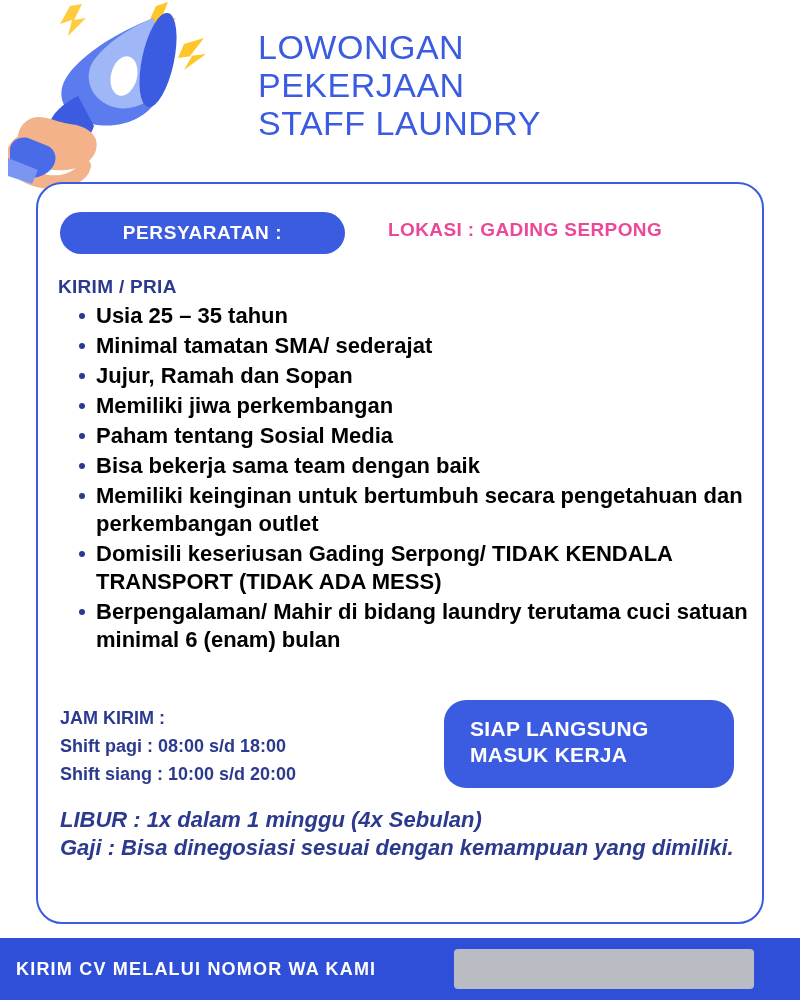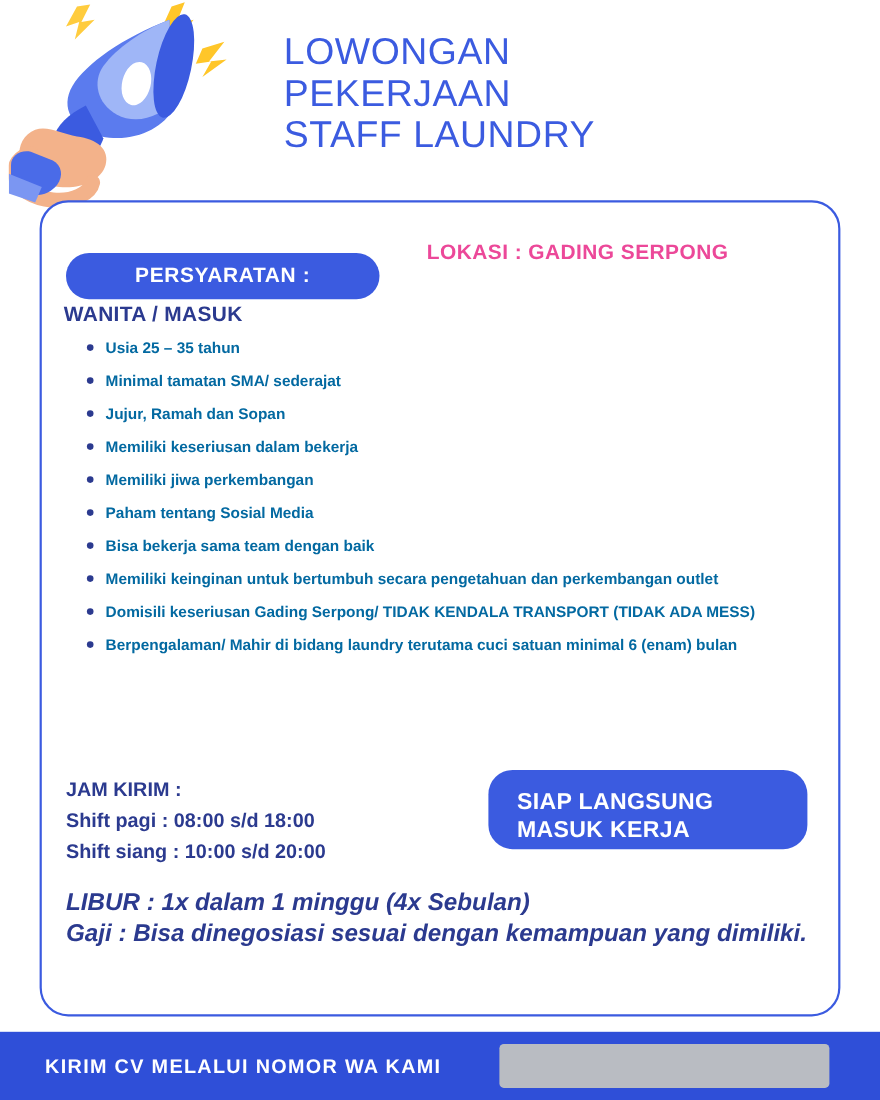--- a/index.html
+++ b/index.html
@@ -61,21 +61,21 @@
     height: 742px;
     border: 2px solid #3B5BE0;
     border-radius: 26px;
     box-sizing: border-box;
     background: #ffffff;
   }
 
   .pill {
     position: absolute;
     left: 22px;
-    top: 46px;
+    top: 28px;
     width: 285px;
     height: 42px;
     background: #3B5BE0;
     border-radius: 21px;
     color: #ffffff;
     font-size: 19px;
     font-weight: bold;
     letter-spacing: 0.6px;
     display: flex;
     align-items: center;
@@ -106,22 +106,22 @@
     position: absolute;
     left: 30px;
     top: 118px;
     width: 670px;
     margin: 0;
     padding: 0 0 0 28px;
     list-style: none;
   }
   ul.reqs li {
     position: relative;
-    color: #0369a1;
-    font-size: 14px;
+    color: #000000;
+    font-size: 22px;
     font-weight: bold;
     line-height: 28px;
     margin-bottom: 2px;
   }
   ul.reqs li::before {
     content: "";
     position: absolute;
     left: -17px;
     top: 11px;
     width: 6px;
@@ -138,21 +138,21 @@
     font-size: 18px;
     font-weight: bold;
     line-height: 28px;
   }
 
   .cta {
     position: absolute;
     left: 406px;
     top: 516px;
     width: 290px;
-    height: 72px;
+    height: 88px;
     background: #3B5BE0;
     border-radius: 22px;
     color: #ffffff;
     font-size: 21px;
     font-weight: bold;
     line-height: 26px;
     padding: 16px 0 0 26px;
     box-sizing: border-box;
     letter-spacing: 0.3px;
   }
@@ -177,21 +177,21 @@
     height: 62px;
     background: #2F4FD8;
     display: flex;
     align-items: center;
   }
   .bottom-text {
     color: #ffffff;
     font-size: 18px;
     font-weight: bold;
     letter-spacing: 1.2px;
-    margin-left: 41px;
+    margin-left: 16px;
   }
   .wa-box {
     position: absolute;
     left: 454px;
     top: 11px;
     width: 300px;
     height: 40px;
     background: #b9bcc2;
     border-radius: 4px;
   }
@@ -230,27 +230,26 @@
       <div class="title-line">LOWONGAN</div>
       <div class="title-line">PEKERJAAN</div>
       <div class="title-line">STAFF LAUNDRY</div>
     </div>
   </div>
 
   <div class="card">
 
     <div class="pill">PERSYARATAN :</div>
     <div class="lokasi">LOKASI : GADING SERPONG</div>
-    <div class="gender">WANITA / MASUK</div>
+    <div class="gender">KIRIM / PRIA</div>
 
     <ul class="reqs">
       <li>Usia 25 – 35 tahun</li>
       <li>Minimal tamatan SMA/ sederajat</li>
       <li>Jujur, Ramah dan Sopan</li>
-      <li>Memiliki keseriusan dalam bekerja</li>
       <li>Memiliki jiwa perkembangan</li>
       <li>Paham tentang Sosial Media</li>
       <li>Bisa bekerja sama team dengan baik</li>
       <li>Memiliki keinginan untuk bertumbuh secara pengetahuan dan perkembangan outlet</li>
       <li>Domisili keseriusan Gading Serpong/ TIDAK KENDALA TRANSPORT (TIDAK ADA MESS)</li>
       <li>Berpengalaman/ Mahir di bidang laundry terutama cuci satuan minimal 6 (enam) bulan</li>
     </ul>
 
     <div class="jam-block">
       <div>JAM KIRIM  :</div>

